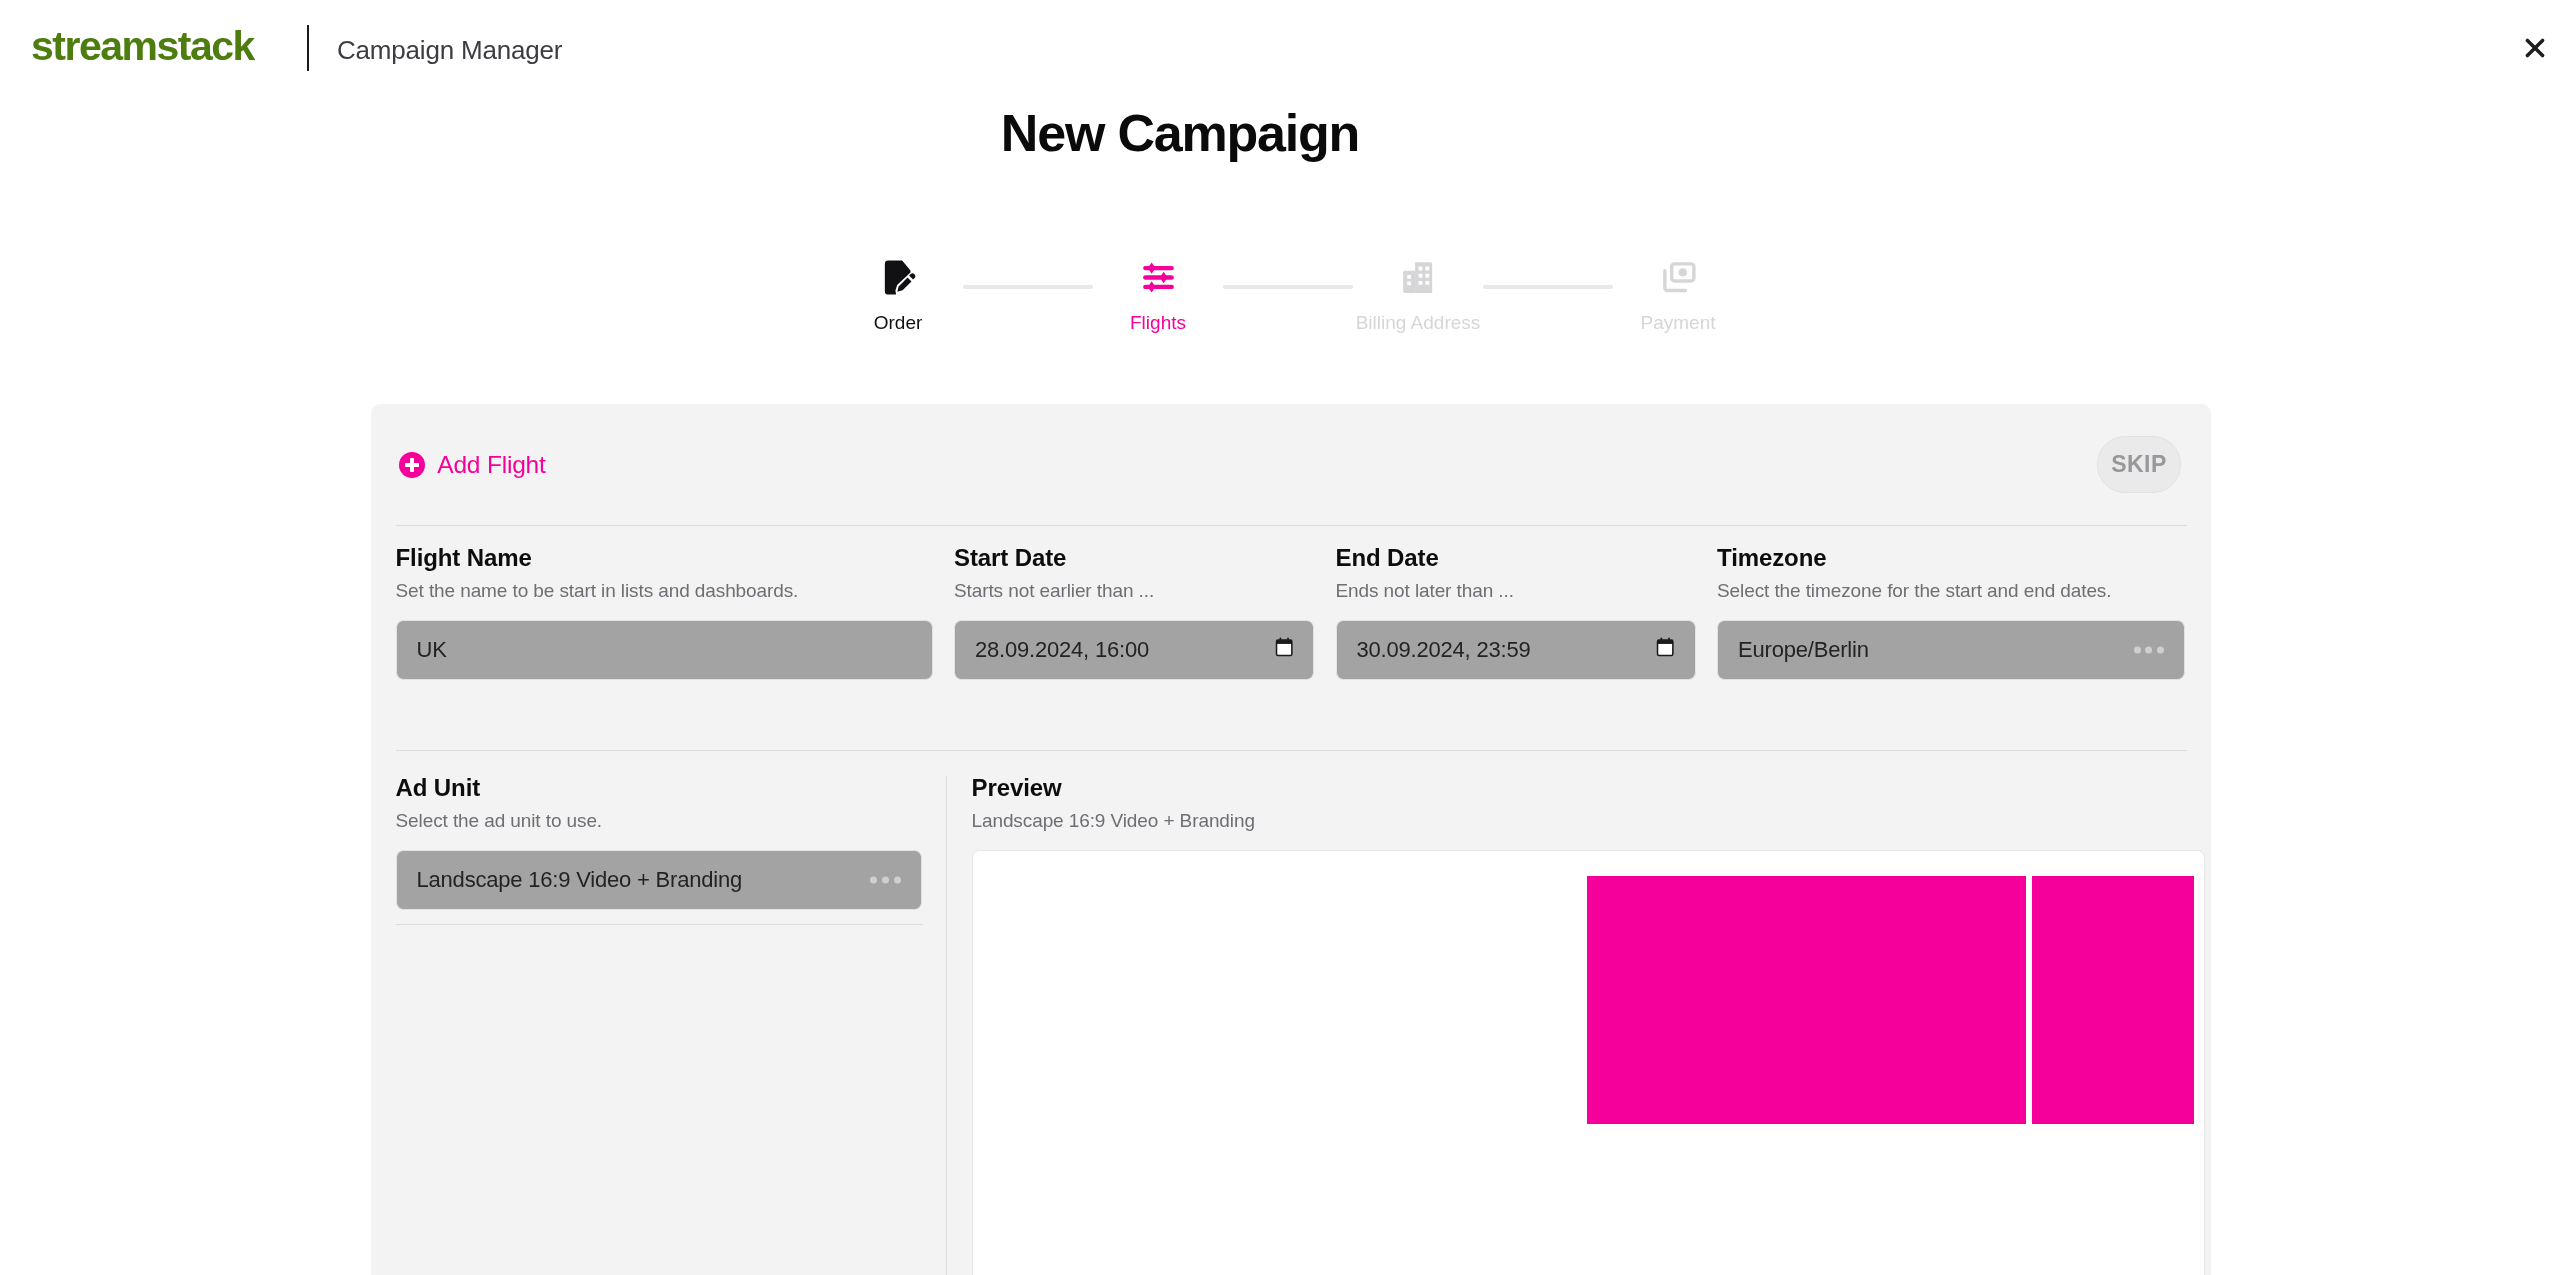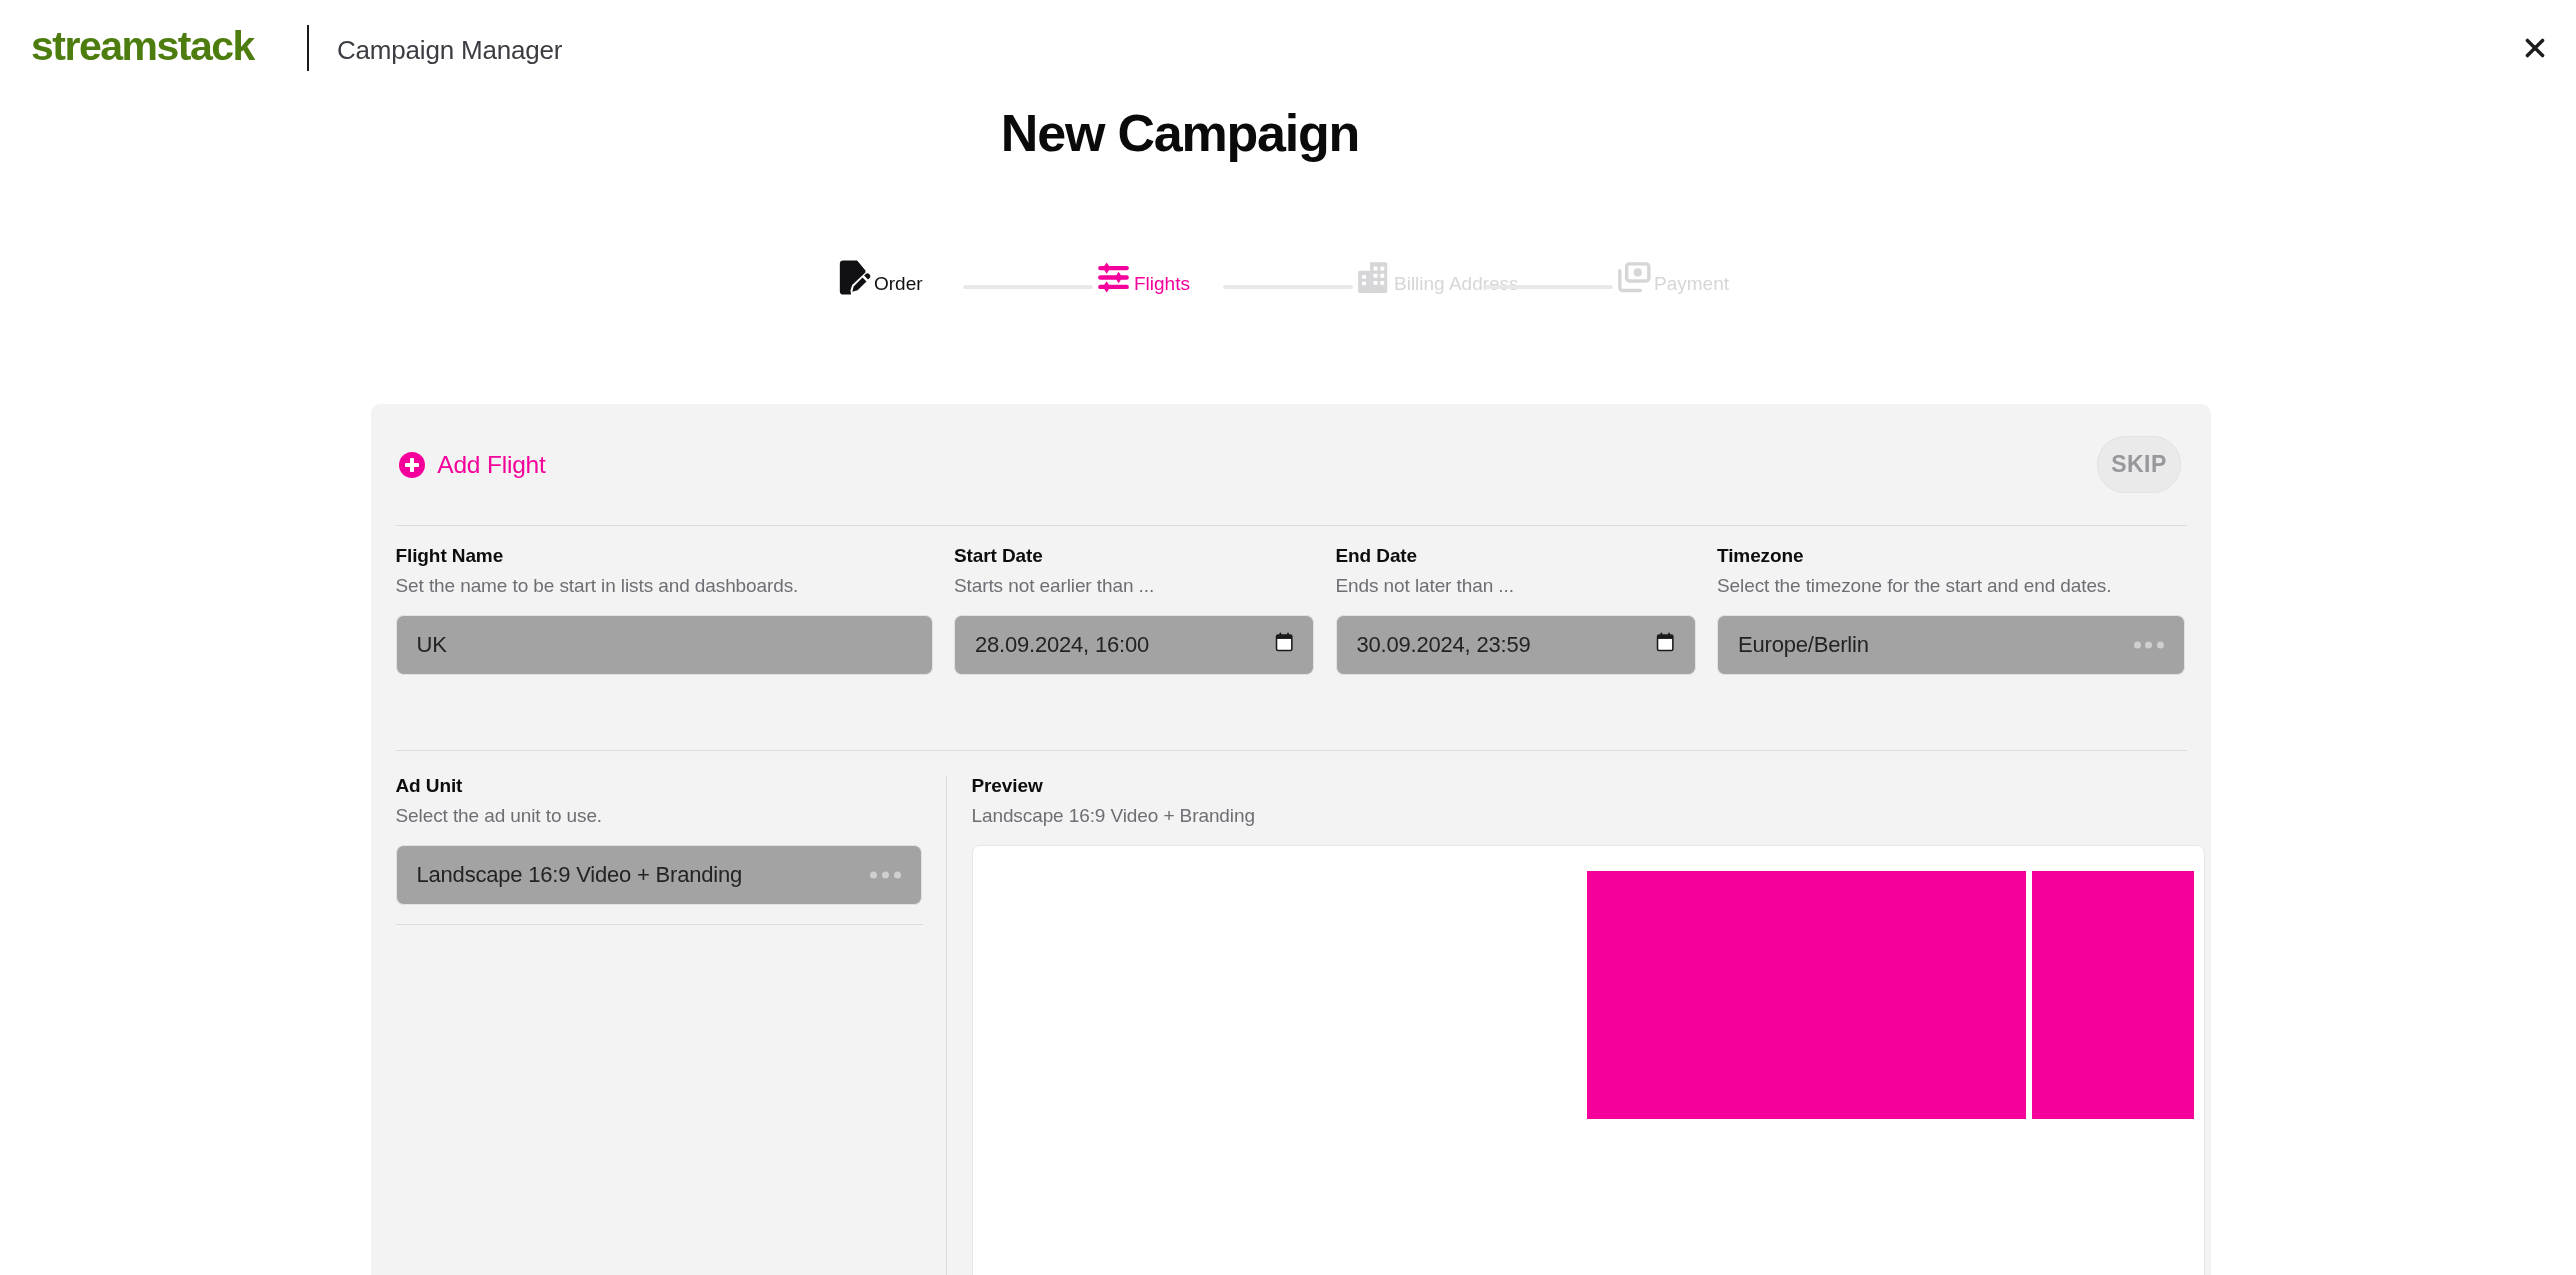--- a/index.html
+++ b/index.html
@@ -80,21 +80,21 @@
     top: 253px;
     left: 0;
     width: 2576px;
     display: flex;
     align-items: flex-start;
     justify-content: center;
   }
   .step {
     width: 130px;
     display: flex;
-    flex-direction: row;
+    flex-direction: column;
     align-items: center;
     cursor: pointer;
   }
   .step-icon {
     height: 48px;
     display: flex;
     align-items: center;
     justify-content: center;
   }
   .step-label {
@@ -208,21 +208,21 @@
     width: 1840px;
     display: flex;
   }
   .fieldcol { padding: 0 0 0 0; }
   .fc-name    { width: 537px; margin-left: 24.5px; }
   .fc-start   { width: 360px; margin-left: 21.5px; }
   .fc-end     { width: 360px; margin-left: 21.5px; }
   .fc-tz      { width: 468px; margin-left: 21.5px; }
 
   .f-label {
-    font-size: 19px;
+    font-size: 24px;
     font-weight: 700;
     color: #0d0d0f;
     line-height: 1;
     letter-spacing: -0.1px;
   }
   .f-desc {
     margin-top: 10.7px;
     font-size: 19px;
     font-weight: 400;
     color: #6e6e74;

